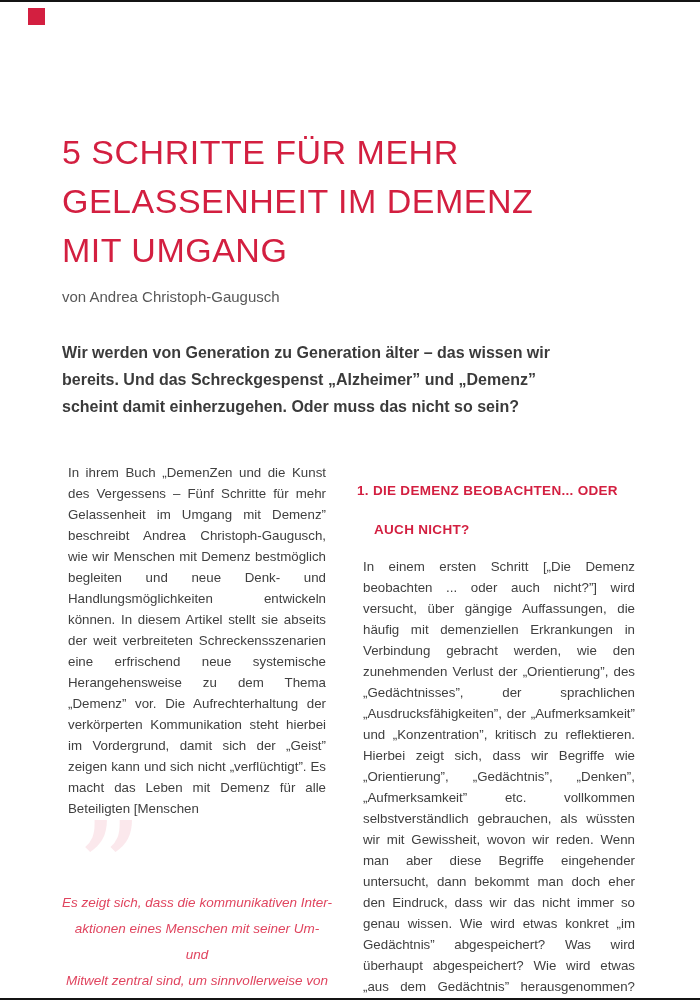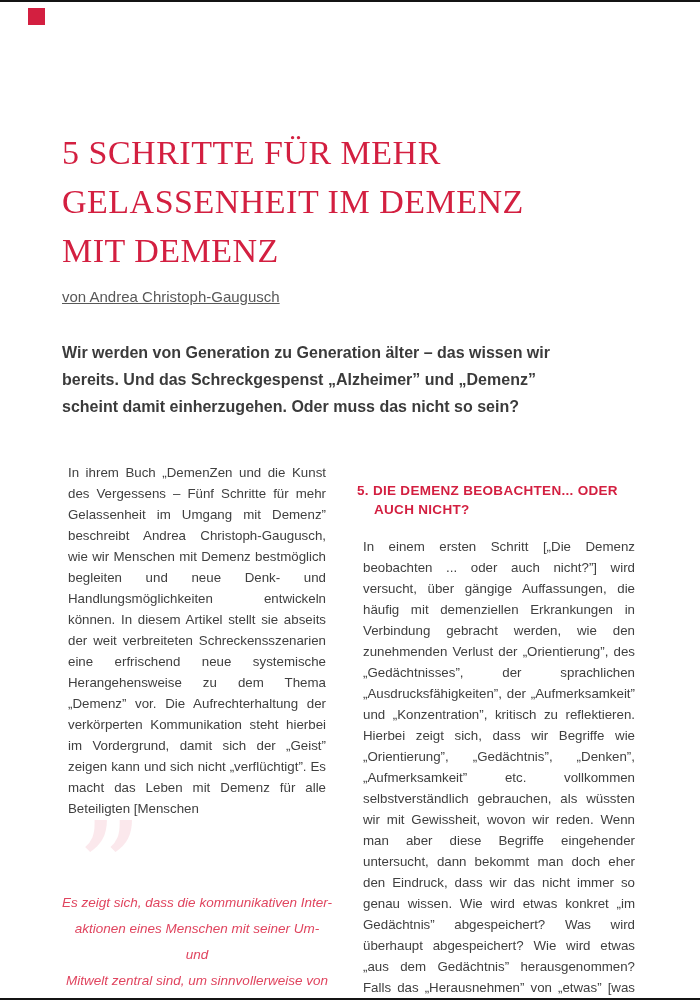--- a/index.html
+++ b/index.html
@@ -27,21 +27,20 @@
     font-size: 34px;
     line-height: 49px;
     font-weight: 400;
     letter-spacing: 0.5px;
     color: #d31f40;
   }
   .byline {
     margin-top: 13px;
     font-size: 15px;
     color: #585858;
-    text-decoration: underline;
   }
   .lede {
     margin-top: 34px;
     width: 492px;
     font-size: 16px;
     line-height: 27px;
     font-weight: bold;
     color: #3b3b3b;
   }
   .columns {
@@ -76,35 +75,35 @@
   }
   .quote-text { position: relative; }
   .section-heading {
     margin: 25px 0 17px 0;
     font-size: 13.5px;
     line-height: 19px;
     font-weight: bold;
     letter-spacing: 0.3px;
     color: #d31f40;
   }
-  .section-heading .line2 { padding-left: 17px; }
+  .section-heading .line2 { padding-left: 17px; margin-top: 20px; }
 </style>
 </head>
 <body>
 
 <div class="page">
 
   <div class="logo-square"></div>
 
   <div class="content">
 
-    <h1 class="title" style="margin-bottom:0;font-family:Liberation Serif, serif;">
+    <h1 class="title" style="margin-bottom:0;">
       <div>5 SCHRITTE FÜR MEHR</div>
       <div>GELASSENHEIT IM DEMENZ</div>
-      <div>MIT DEMENZ</div>
+      <div>MIT UMGANG</div>
     </h1>
 
     <div class="byline">von Andrea Christoph-Gaugusch</div>
 
     <div class="lede">Wir werden von Generation zu Generation älter – das wissen wir bereits. Und das Schreckgespenst „Alzheimer” und „Demenz” scheint damit einherzugehen. Oder muss das nicht so sein?</div>
 
     <div class="columns">
 
       <div class="col col-left">
         <p class="body-para">In ihrem Buch „DemenZen und die Kunst des Vergessens – Fünf Schritte für mehr Gelassenheit im Umgang mit Demenz” beschreibt Andrea Christoph-Gaugusch, wie wir Menschen mit Demenz bestmöglich begleiten und neue Denk- und Handlungsmöglichkeiten entwickeln können. In diesem Artikel stellt sie abseits der weit verbreiteten Schreckensszenarien eine erfrischend neue systemische Herangehensweise zu dem Thema „Demenz” vor. Die Aufrechterhaltung der verkörperten Kommunikation steht hierbei im Vordergrund, damit sich der „Geist” zeigen kann und sich nicht „verflüchtigt”. Es macht das Leben mit Demenz für alle Beteiligten [Menschen</p>
@@ -114,21 +113,21 @@
 aktionen eines Menschen mit seiner Um- und
 Mitwelt zentral sind, um sinnvollerweise von
 „Orientierung”, „Gedächtnis”, „Denken” etc.
 sprechen zu können.</span>
         </div>
 
       </div>
 
       <div class="col col-right">
         <h2 class="section-heading">
-          <div class="line1">5. DIE DEMENZ BEOBACHTEN... ODER</div>
+          <div class="line1">1. DIE DEMENZ BEOBACHTEN... ODER</div>
           <div class="line2">AUCH NICHT?</div>
         </h2>
         <p class="body-para">In einem ersten Schritt [„Die Demenz beobachten ... oder auch nicht?”] wird versucht, über gängige Auffassungen, die häufig mit demenziellen Erkrankungen in Verbindung gebracht werden, wie den zunehmenden Verlust der „Orientierung”, des „Gedächtnisses”, der sprachlichen „Ausdrucksfähigkeiten”, der „Aufmerksamkeit” und „Konzentration”, kritisch zu reflektieren. Hierbei zeigt sich, dass wir Begriffe wie „Orientierung”, „Gedächtnis”, „Denken”, „Aufmerksamkeit” etc. vollkommen selbstverständlich gebrauchen, als wüssten wir mit Gewissheit, wovon wir reden. Wenn man aber diese Begriffe eingehender untersucht, dann bekommt man doch eher den Eindruck, dass wir das nicht immer so genau wissen. Wie wird etwas konkret „im Gedächtnis” abgespeichert? Was wird überhaupt abgespeichert? Wie wird etwas „aus dem Gedächtnis” herausgenommen? Falls das „Herausnehmen” von „etwas” [was auch immer es konkret sein mag] aus</p>
       </div>
 
     </div>
   </div>
 </div>
 
 </body></html>

